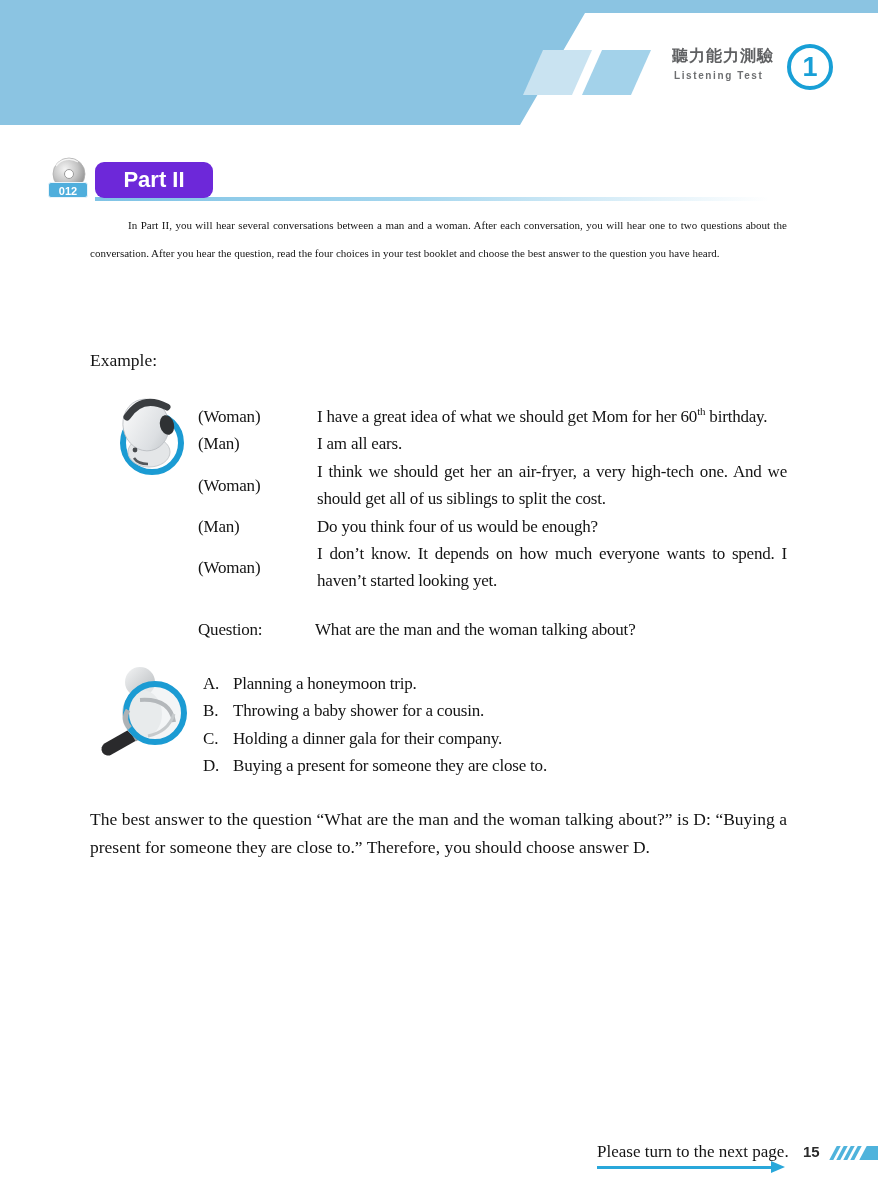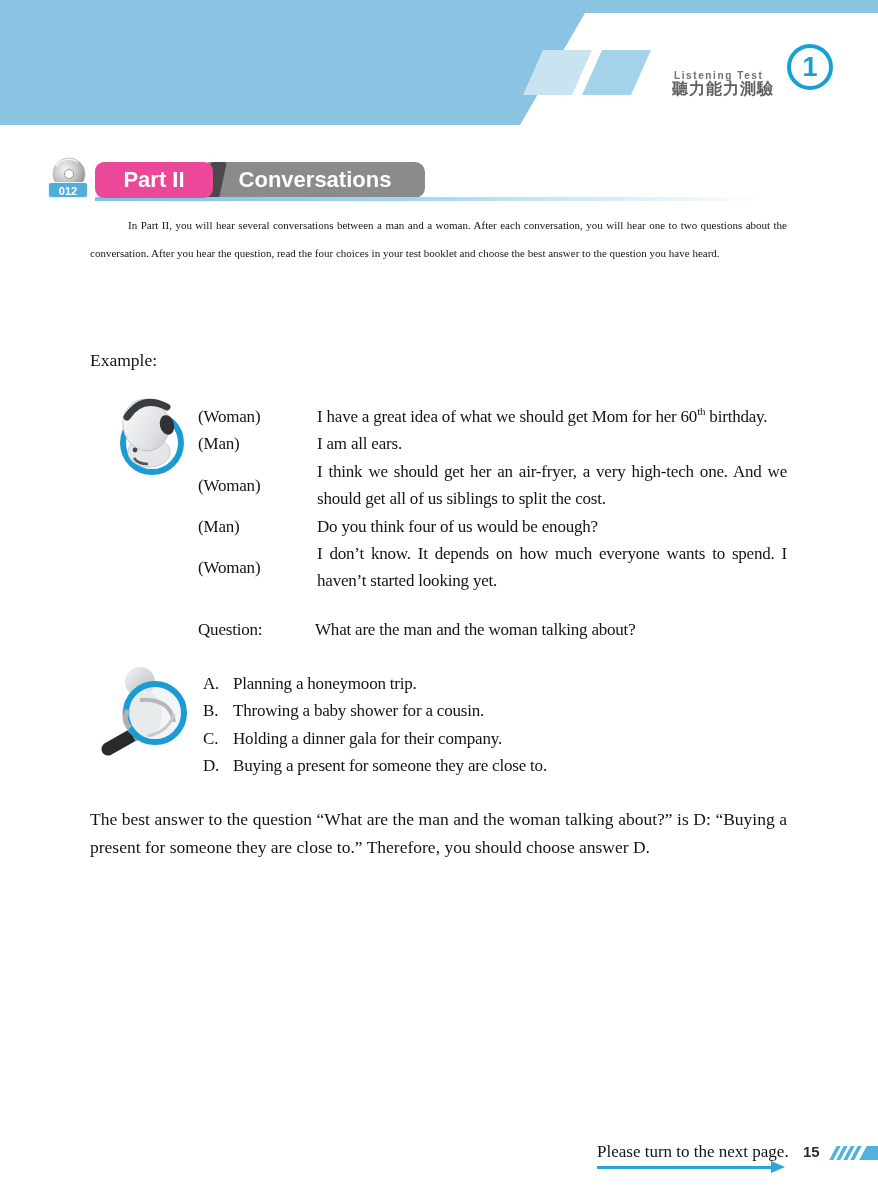--- a/index.html
+++ b/index.html
@@ -6,21 +6,21 @@
   body { background:#ffffff; font-family:"Liberation Serif", serif; }
   .page{
     position:relative; width:878px; height:1200px; background:#ffffff;
     overflow:hidden; margin:0;
   }
   
   .band-svg{ position:absolute; left:0; top:0; }
   .hdr-title-zh{
     position:absolute; left:672px; top:46px;
     font-family:"Liberation Sans", sans-serif;
-    font-size:16px; font-weight:bold; color:#5f6062; letter-spacing:1px;margin-top:33px;
+    font-size:16px; font-weight:bold; color:#5f6062; letter-spacing:1px;
   }
   .hdr-title-en{
     position:absolute; left:674px; top:70px;
     font-family:"Liberation Sans", sans-serif;
     font-size:10px; font-weight:bold; color:#6e6f71; letter-spacing:1.6px;
   }
   .hdr-circle{
     position:absolute; left:787px; top:44px; width:46px; height:46px;
     border:4px solid #189fd6; border-radius:50%; background:#ffffff;
     display:flex; align-items:center; justify-content:center;
@@ -44,21 +44,21 @@
     position:absolute; left:205px; top:162px; width:220px; height:36px;
     background:#8b8b8b; border-radius:5px 10px 10px 5px;
     display:flex; align-items:center; justify-content:center;
   }
   .tab-gray::before{
     content:""; position:absolute; left:2px; top:0; width:16px; height:36px;
     background:#4a4a4c; transform:skewX(-12deg); border-radius:3px;
   }
   .tab-blue{
     position:absolute; left:95px; top:162px; width:118px; height:36px;
-    background:#ec4899; border-radius:9px;
+    background:#6d28d9; border-radius:9px;
     display:flex; align-items:center; justify-content:center; z-index:2;
   }
   .tab-blue span, .tab-gray span{
     font-family:"Liberation Sans", sans-serif;
     font-size:22px; font-weight:bold; color:#ffffff; line-height:1; z-index:1;
   }
   .tab-underline{
     position:absolute; left:95px; top:197px; width:695px; height:4px;
     background:linear-gradient(to right,#7fc3e5 0%,#a5d6ee 45%,rgba(255,255,255,0) 97%);
   }
@@ -158,23 +158,20 @@
       </defs>
       <circle cx="21" cy="17" r="16" fill="url(#discGrad)" stroke="#b0b0b0" stroke-width="0.8"></circle>
       <circle cx="21" cy="17" r="4.5" fill="#ffffff" stroke="#9a9a9a" stroke-width="1"></circle>
       <path d="M8,9 A16,16 0 0 1 30,5" stroke="#ffffff" stroke-width="1.4" fill="none" opacity="0.8"></path>
     </svg>
     <div class="cd-badge">
       <span>012</span>
     </div>
   </div>
 
-  <div class="tab-gray">
-    <span>Conversations</span>
-  </div>
   <div class="tab-blue">
     <span>Part II</span>
   </div>
   <div class="tab-underline"></div>
 
   <p class="intro">In Part II, you will hear several conversations between a man and a woman. After each conversation, you will hear one to two questions about the conversation. After you hear the question, read the four choices in your test booklet and choose the best answer to the question you have heard.</p>
 
   <div class="example-label">Example:</div>
 
   <span class="speaker-icon">

